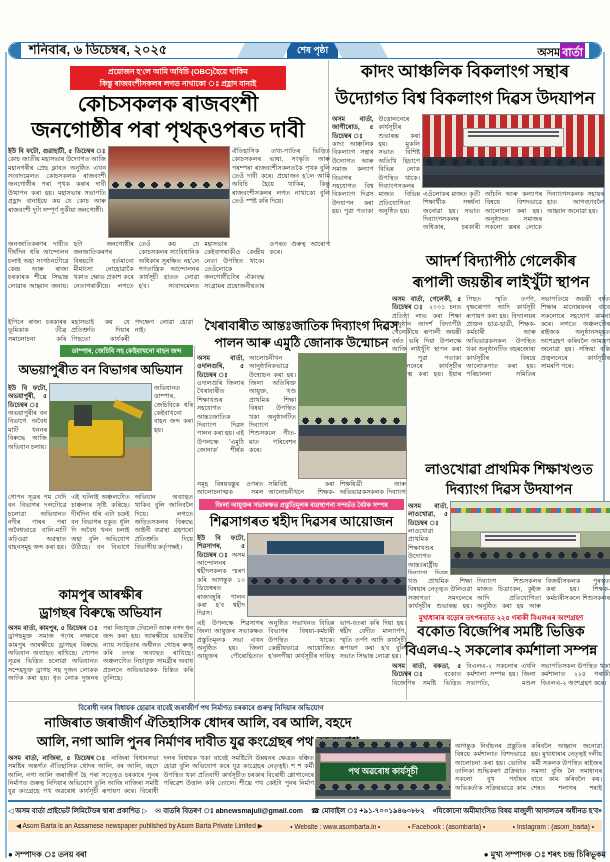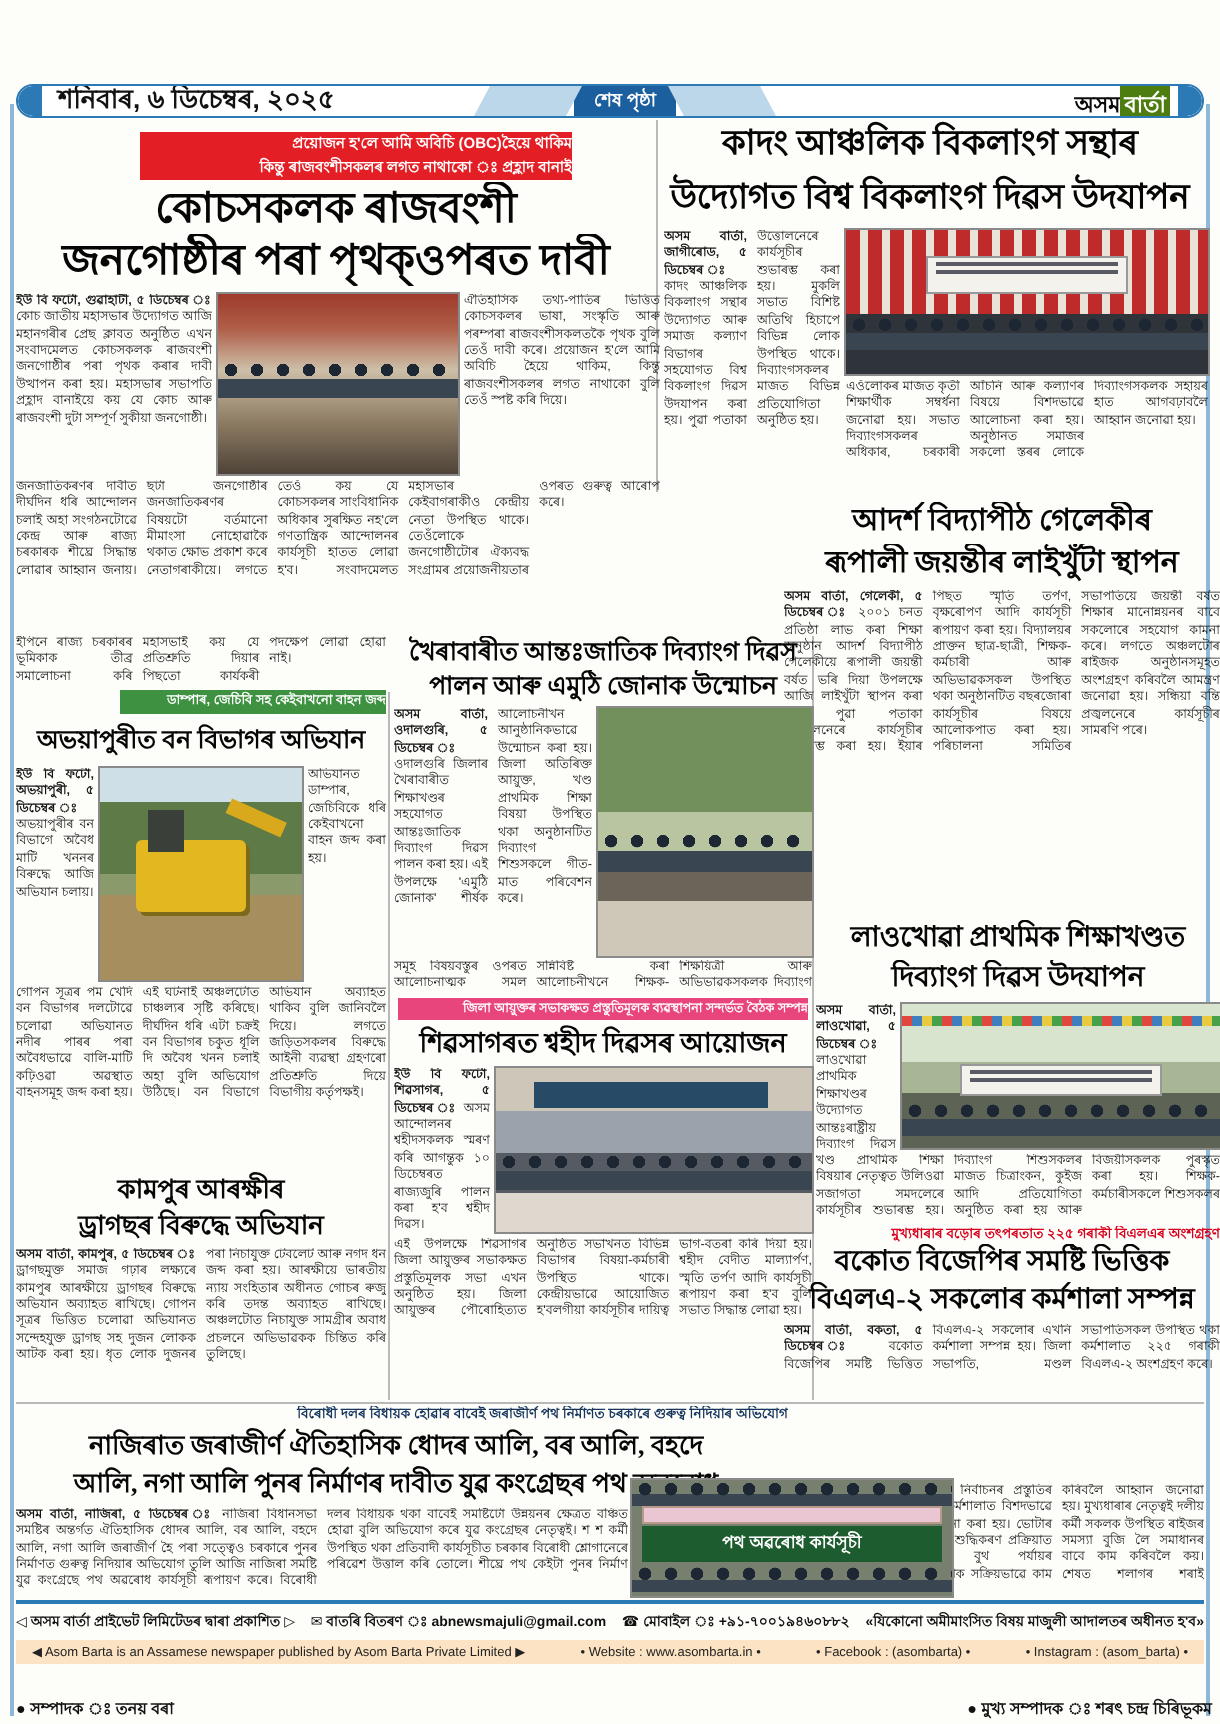--- a/index.html
+++ b/index.html
@@ -15,25 +15,25 @@
   .mh-cap.l{border-radius:9px 0 0 9px}
   .mh-cap.r{border-radius:0 9px 9px 0;margin-left:auto}
   .mh-date{font-size:13px;font-weight:bold;color:#111;padding-left:8px;white-space:nowrap}
   .mh-mid{position:absolute;left:232px;top:0;height:100%;display:flex;align-items:stretch}
   .mh-arrow{width:46px;background:#bcd6ea;transform:skewX(-28deg)}
   .mh-arrow.r{transform:skewX(28deg)}
   .mh-page{background:#1b5f9e;color:#fff;font-size:9px;font-weight:bold;display:flex;
     align-items:center;padding:0 10px;white-space:nowrap}
   .mh-logo{position:absolute;right:16px;top:1px;font-size:11px;font-weight:bold;white-space:nowrap}
   .mh-logo .lb{color:#0a0a0a}
-  .mh-logo .lr{color:#fff;background:#4d7c0f;padding:12px 2px;border-radius:2px}
+  .mh-logo .lr{color:#fff;background:#a21caf;padding:12px 2px;border-radius:2px}
   
   .hl{position:absolute;font-weight:bold;color:#060606;text-align:center;white-space:nowrap;overflow:hidden;
       font-family:"Liberation Serif","DejaVu Serif",serif}
-  .kicker{position:absolute;text-align:right;font-weight:bold;overflow:hidden}
+  .kicker{position:absolute;text-align:center;font-weight:bold;overflow:hidden}
   .kicker.fill-red{background:#e31e24;color:#fff}
   .kicker.fill-green{background:#3d9140;color:#fff}
   .kicker.fill-pink{background:#e8457c;color:#fff}
   .kicker.text-red{color:#d8001c}
   .kicker.text-navy{color:#15355c}
   
   .bodytxt{position:absolute;font-size:6.3px;line-height:1.33;text-align:justify;color:#161616;overflow:hidden}
   .dl{font-weight:bold}
   .c2{column-count:2;column-gap:5px}
   .c3{column-count:3;column-gap:5px}
@@ -229,21 +229,21 @@
   </div>
   <div class="bodytxt c2" style="left:455px;top:742px;width:147px;height:56px">আগন্তুক নিৰ্বাচনৰ প্ৰস্তুতিৰ বিষয়ে কৰ্মশালাত বিশদভাৱে আলোচনা কৰা হয়। ভোটাৰ তালিকা শুদ্ধিকৰণ প্ৰক্ৰিয়াত সকলো বুথ পৰ্যায়ৰ অভিকৰ্তাক সক্ৰিয়ভাৱে কাম কৰিবলৈ আহ্বান জনোৱা হয়। মুখ্যধাৰাৰ নেতৃত্বই দলীয় কৰ্মী সকলক উপস্থিত ৰাইজৰ সমস্যা বুজি লৈ সমাধানৰ বাবে কাম কৰিবলৈ কয়। শেষত শলাগৰ শৰাই আগবঢ়াই সভাৰ সামৰণি মৰা হয়।</div>
 
   <div class="kicker text-navy" style="left:8px;top:703px;width:386px;height:10px;font-size:6.8px;line-height:10px">বিৰোধী দলৰ বিধায়ক হোৱাৰ বাবেই জৰাজীৰ্ণ পথ নিৰ্মাণত চৰকাৰে গুৰুত্ব নিদিয়াৰ অভিযোগ</div>
   <div class="hl" style="left:8px;top:713px;width:380px;font-size:13px;line-height:19px">নাজিৰাত জৰাজীৰ্ণ ঐতিহাসিক ধোদৰ আলি, বৰ আলি, বহদে</div>
   <div class="hl" style="left:8px;top:732px;width:380px;font-size:13px;line-height:19px">আলি, নগা আলি পুনৰ নিৰ্মাণৰ দাবীত যুৱ কংগ্ৰেছৰ পথ অৱৰোধ</div>
   <div class="bodytxt c2" style="left:8px;top:754px;width:306px;height:44px">
     <span class="dl">অসম বাৰ্তা, নাজিৰা, ৫ ডিচেম্বৰ ঃ</span>
     <span>নাজিৰা বিধানসভা সমষ্টিৰ অন্তৰ্গত ঐতিহাসিক ধোদৰ আলি, বৰ আলি, বহদে আলি, নগা আলি জৰাজীৰ্ণ হৈ পৰা সত্ত্বেও চৰকাৰে পুনৰ নিৰ্মাণত গুৰুত্ব নিদিয়াৰ অভিযোগ তুলি আজি নাজিৰা সমষ্টি যুৱ কংগ্ৰেছে পথ অৱৰোধ কাৰ্যসূচী ৰূপায়ণ কৰে। বিৰোধী দলৰ বিধায়ক থকা বাবেই সমষ্টিটো উন্নয়নৰ ক্ষেত্ৰত বঞ্চিত হোৱা বুলি অভিযোগ কৰে যুৱ কংগ্ৰেছৰ নেতৃত্বই। শ শ কৰ্মী উপস্থিত থকা প্ৰতিবাদী কাৰ্যসূচীত চৰকাৰ বিৰোধী শ্লোগানেৰে পৰিৱেশ উত্তাল কৰি তোলে। শীঘ্ৰে পথ কেইটা পুনৰ নিৰ্মাণ নকৰিলে তীব্ৰ আন্দোলন গঢ়ি তোলাৰ হুংকাৰ দিয়ে সংগঠনটোৱে।</span>
   </div>
-  <div class="photo abs ph-najira" style="left:316px;top:740px;width:160px;height:58px">
+  <div class="photo abs ph-najira" style="left:316px;top:740px;width:134px;height:58px">
     <div class="heads" style="top:2%;height:20%"></div>
     <div class="strip-pink"></div>
     <div class="strip-green">পথ অৱৰোধ কাৰ্যসূচী</div>
     <div class="heads" style="top:74%;height:22%"></div>
   </div>
 
   <div class="f-rule"></div>
   <div class="f-contact">
     <span>◁ <span>অসম বাৰ্তা প্ৰাইভেট লিমিটেডৰ দ্বাৰা প্ৰকাশিত</span> ▷</span>
     <span><span>✉</span> <span>বাতৰি বিতৰণ ঃ abnewsmajuli@gmail.com</span></span>

